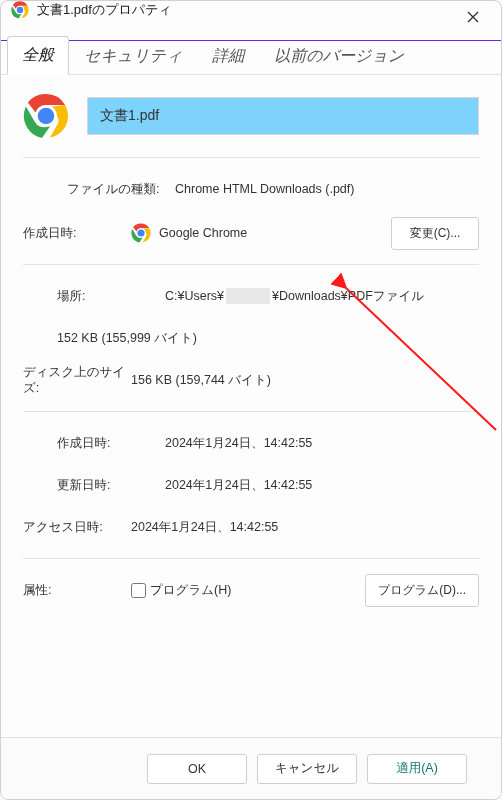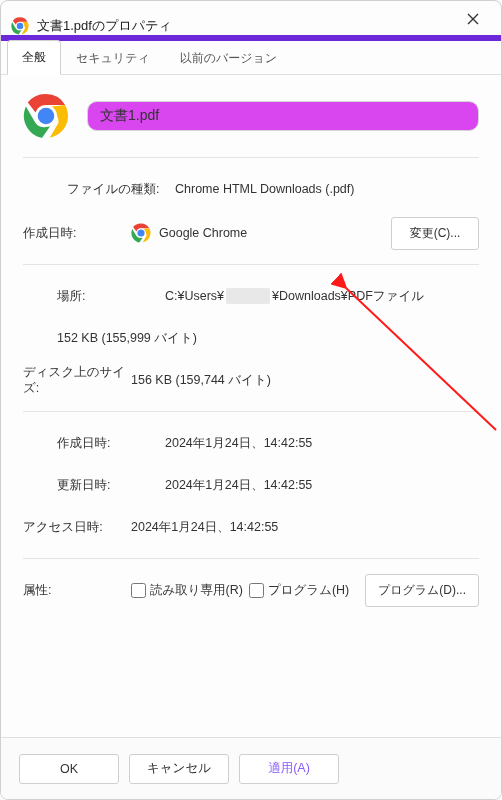--- a/index.html
+++ b/index.html
@@ -1,54 +1,54 @@
 <!DOCTYPE html>
 <html><head>
 <meta charset="utf-8">
 <style>
   * { box-sizing: border-box; margin: 0; padding: 0; }
   html, body { width: 502px; height: 800px; font-family: "Yu Gothic UI", "Meiryo", sans-serif; font-size: 13px; background: #fafafa; }
   .window { width: 502px; height: 800px; background: #fdfdfd; border: 1px solid #d0d0d0; border-radius: 8px; display: flex; flex-direction: column; overflow: hidden; position: relative; }
-  .titlebar { display: flex; align-items: flex-end; height: 40px; padding: 0 10px; border-bottom: 6px solid #6d28d9; }
+  .titlebar { display: flex; align-items: flex-start; height: 40px; padding: 0 10px; border-bottom: 1px solid #6d28d9; }
   .titlebar .title-icon { width: 18px; height: 18px; margin-right: 8px; }
   .titlebar .title { flex: 1; font-size: 13px; color: #222; }
   .titlebar .close { width: 36px; height: 32px; display: flex; align-items: center; justify-content: center; color: #333; }
   .titlebar .close svg { width: 12px; height: 12px; }
 
   .tabs { display: flex; padding: 0 6px; border-bottom: 1px solid #e0e0e0; height: 34px; align-items: flex-end; }
-  .tab { padding: 8px 14px; font-size: 12px; color: #555; border: 1px solid transparent; border-bottom: none; position: relative; top: 1px; background: transparent; cursor: default; }
+  .tab { padding: 8px 14px; font-size: 16px; color: #555; border: 1px solid transparent; border-bottom: none; position: relative; top: 1px; background: transparent; cursor: default; font-style: italic; }
   .tab.active { background: #fff; border-color: #d0d0d0; border-radius: 4px 4px 0 0; border-bottom: 1px solid #fff; color: #222; }
 
   .content { flex: 1; padding: 18px 22px 0 22px; overflow: hidden; position: relative; }
 
   .header-row { display: flex; align-items: center; gap: 18px; margin-bottom: 18px; }
   .chrome-big { width: 46px; height: 46px; flex: 0 0 46px; }
-  .filename-input { flex: 1; height: 30px; border: 1px solid #d6d6d6; border-radius: 10px; padding: 0 12px; font-size: 14px; color: #333; background: #d946ef; }
+  .filename-input { flex: 1; height: 38px; border: 1px solid #d6d6d6; border-radius: 1px; padding: 0 12px; font-size: 14px; color: #333; background: #7dd3fc; }
 
   .divider { height: 1px; background: #e4e4e4; margin: 14px 0; }
 
   .row { display: flex; align-items: center; min-height: 34px; }
   .row .label { width: 108px; flex: 0 0 108px; font-size: 12.5px; color: #333; }
   .row .label.multi { line-height: 1.3; }
   .row .value { flex: 1; font-size: 12.5px; color: #333; display: flex; align-items: center; gap: 8px; }
   .row .action { margin-left: 14px; }
 
   .chrome-small { width: 20px; height: 20px; }
   .btn-outline { background: #fff; border: 1px solid #cfcfcf; border-radius: 3px; padding: 7px 12px; font-size: 12px; color: #333; cursor: default; }
   .btn-outline.wide { min-width: 88px; }
 
   .obfuscated { display: inline-block; width: 44px; height: 16px; background: #e8e8e8; vertical-align: middle; border-radius: 2px; margin: 0 2px; }
 
   .attr-row .value { gap: 6px; }
   .chk { display: inline-flex; align-items: center; gap: 4px; }
   .chk input { width: 15px; height: 15px; accent-color: #666; }
 
-  .footer { height: 62px; border-top: 1px solid #e0e0e0; display: flex; align-items: center; justify-content: flex-start; gap: 10px; padding: 0 18px; background: #fbfbfb; }
+  .footer { height: 62px; border-top: 1px solid #e0e0e0; display: flex; align-items: center; justify-content: flex-end; gap: 10px; padding: 0 34px; background: #fbfbfb; }
   .footer .btn { width: 100px; height: 30px; border: 1px solid #cfcfcf; background: #fff; border-radius: 3px; font-size: 12.5px; color: #333; }
-  .footer .btn.disabled { color: #8b5cf6; }
+  .footer .btn.disabled { color: #0f766e; }
 
   .arrow-overlay { position: absolute; right: 0; top: 195px; pointer-events: none; }
 
   .gap6 { margin-bottom: 6px; }
   .gap8 { margin-bottom: 8px; margin-left: 34px; }
   .gap10 { margin-bottom: 10px; margin-left: 44px; }
 </style>
 </head>
 <body>
 
@@ -75,20 +75,21 @@
     <div class="close">
       <svg viewBox="0 0 12 12">
           <path d="M1 1 L11 11 M11 1 L1 11" stroke="#333" stroke-width="1.4" fill="none"></path>
         </svg>
     </div>
   </div>
 
   <div class="tabs">
     <div class="tab active">全般</div>
     <div class="tab">セキュリティ</div>
+    <div class="tab">詳細</div>
     <div class="tab">以前のバージョン</div>
   </div>
 
   <div class="content">
 
     <div class="header-row">
       <svg class="chrome-big" viewBox="0 0 100 100">
           <use href="#chrome-logo"></use>
         </svg>
       <input class="filename-input" value="文書1.pdf" style="">
@@ -149,24 +150,20 @@
       <div class="value">2024年1月24日、14:42:55</div>
     </div>
 
     <div class="divider"></div>
 
     <div class="row attr-row">
       <div class="label">属性:</div>
       <div class="value">
         <label class="chk">
           <input type="checkbox" style="">
-          <span>読み取り専用(R)</span>
-        </label>
-        <label class="chk">
-          <input type="checkbox" style="">
           <span>プログラム(H)</span>
         </label>
       </div>
       <div class="action">
         <button class="btn-outline">プログラム(D)...</button>
       </div>
     </div>
 
     <svg class="arrow-overlay" width="180" height="170">
       <defs>

